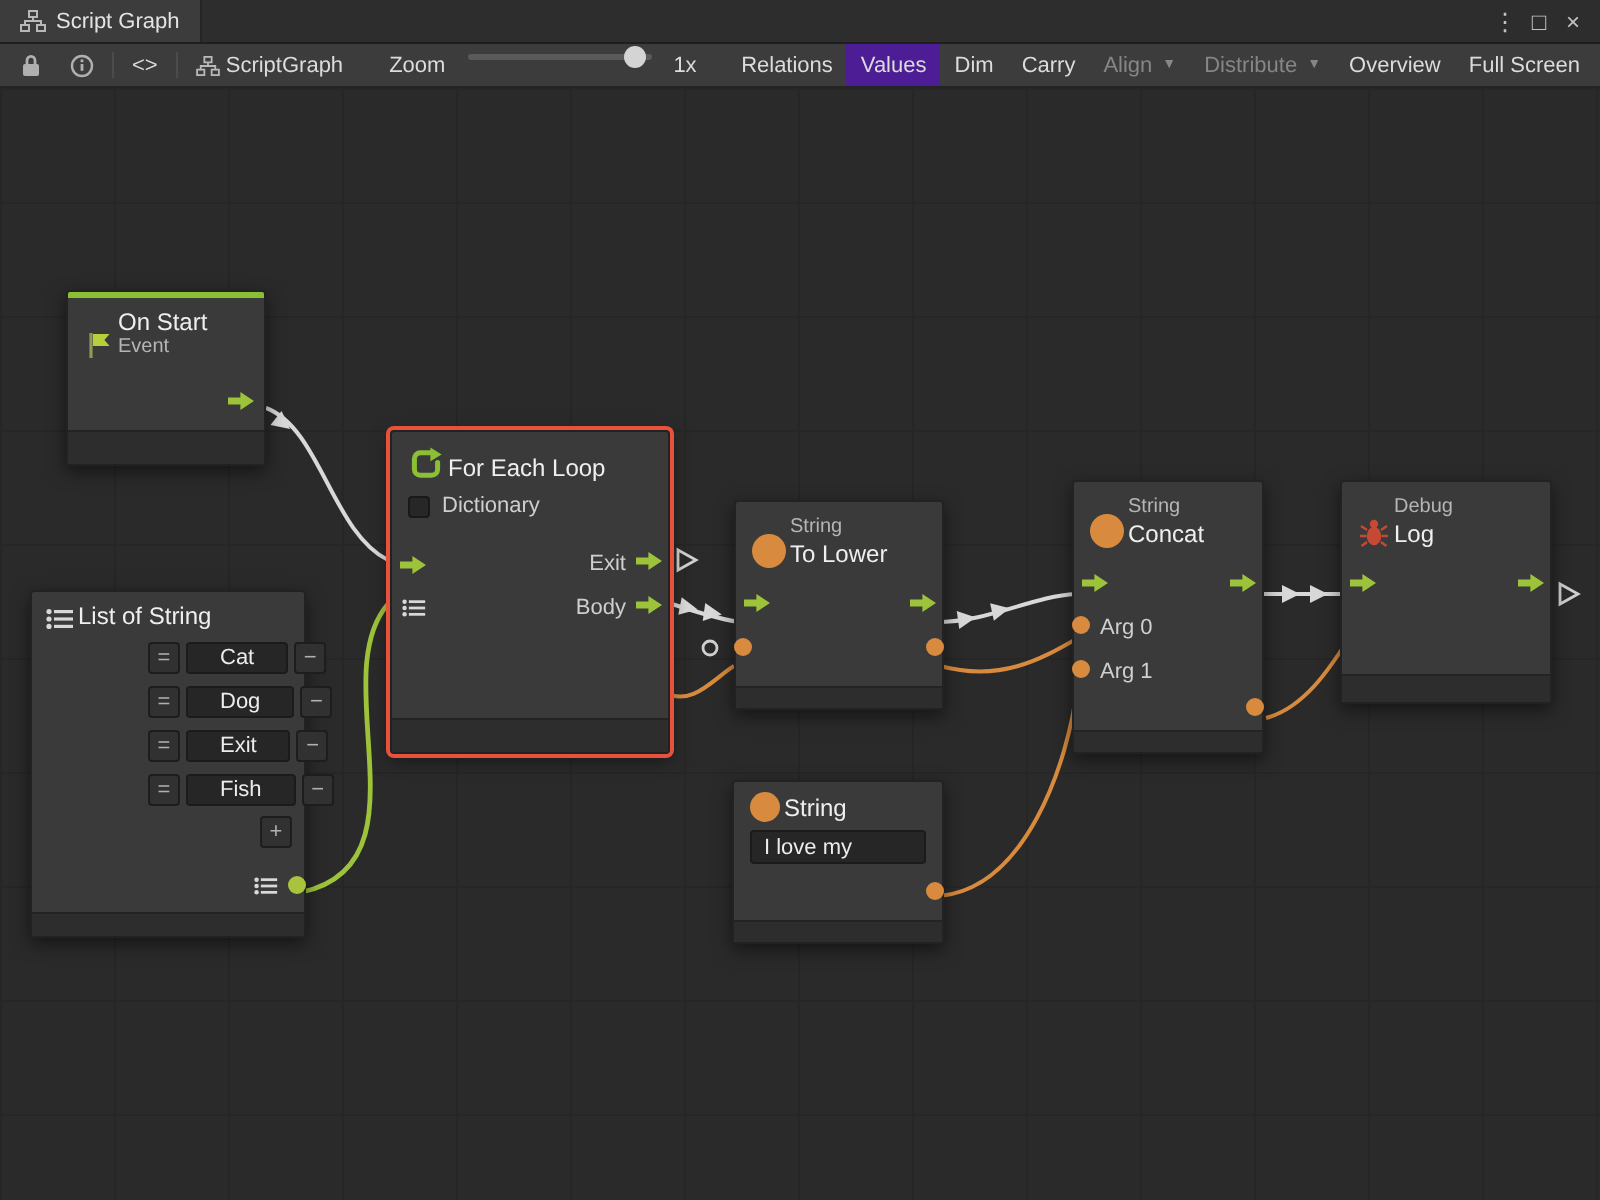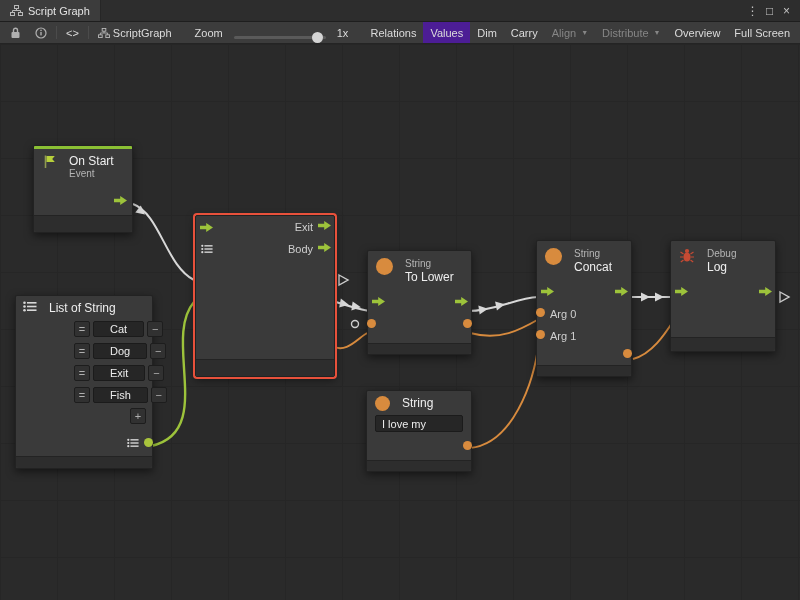--- a/index.html
+++ b/index.html
@@ -16,21 +16,21 @@
   .winctl span{width:17px;text-align:center;font-size:12px}
 
   
   .toolbar{height:22px;background:#3c3c3c;display:flex;align-items:center;color:#dcdcdc;
     font-size:11px;padding:0 3px;flex:0 0 auto;border-bottom:1px solid #242424}
   .tbtn{display:flex;align-items:center;gap:3px;padding:0 7px;height:100%;white-space:nowrap}
   .tbtn.active{background:#4c1d95}
   .tbtn.disabled{color:#868686}
   .tsep{width:1px;height:13px;background:#4b4b4b;margin:0 2px;flex:0 0 auto}
   .caret{font-size:7px;margin-left:2px}
-  .zoomwrap{display:flex;align-items:flex-end;margin-left:16px;gap:11px}
+  .zoomwrap{display:flex;align-items:flex-start;margin-left:16px;gap:11px}
   .slider{width:92px;height:3px;background:#5a5a5a;border-radius:2px;position:relative}
   .thumb{position:absolute;right:3px;top:-4px;width:11px;height:11px;border-radius:50%;background:#d4d4d4}
   .rightgrp{margin-left:auto;display:flex;height:100%}
 
   
   .canvas{position:relative;flex:1;background-color:#2a2a2a;overflow:hidden;
     background-image:linear-gradient(#262626 1px,transparent 1px),
                      linear-gradient(90deg,#262626 1px,transparent 1px);
     background-size:57px 57px}
   .wires{position:absolute;left:0;top:0}
@@ -38,21 +38,21 @@
   .wg{stroke:#9dc33b;stroke-width:2.4;fill:none}
   .wo{stroke:#d88b3e;stroke-width:2;fill:none}
   .af{fill:#d8d8d8}
   .ah{fill:none;stroke:#cfcfcf;stroke-width:1.4}
 
   
   .node{position:absolute;background:#3a3a3a;border:1px solid #222;border-radius:2px;
     box-shadow:0 3px 9px rgba(0,0,0,.5);color:#ddd;font-size:11px}
   .node.selected{box-shadow:0 0 0 2px #e8513b,0 3px 9px rgba(0,0,0,.5)}
   .estrip{height:3px;background:#8bc034;border-radius:1px 1px 0 0}
-  .nhead{display:flex;align-items:flex-start;gap:12px;padding:6px 8px 3px}
+  .nhead{display:flex;align-items:flex-end;gap:2px;padding:6px 8px 3px}
   .ntext{display:flex;flex-direction:column;line-height:1.18}
   .ttl{font-size:12px;color:#efefef}
   .cat{font-size:10px;color:#b5b5b5}
   .subrow{display:flex;align-items:center;gap:6px;padding:3px 8px 12px}
   .cbx{width:11px;height:11px;background:#272727;border:1px solid #191919;border-radius:2px;flex:0 0 auto}
   .prow{display:flex;align-items:center;justify-content:space-between;height:22px;padding:0 5px}
   .pport{display:flex;gap:5px}
   .lbl{color:#cfcfcf}
   .dot{width:9px;height:9px;border-radius:50%;flex:0 0 auto}
   .dot.orange{background:#d88b3e}
@@ -281,20 +281,33 @@
                 </g>
               </svg>
           </span>
           <span class="dot green edgeR"></span>
         </span>
       </div>
       <div class="nfoot" style="height:12px"></div>
     </div>
 
     <div class="node selected" style="left:195px;top:171px;width:140px;height:162px">
+      <div class="nhead" style="padding:7px 8px 3px">
+        <span class="nicon">
+          <svg width="18" height="18" viewBox="0 0 18 18">
+            <path d="M12.8 3.4H6.2A3 3 0 0 0 3.2 6.4v5.2a3 3 0 0 0 3 3h5.6a3 3 0 0 0 3-3V8.2" fill="none" stroke="#8bc034" stroke-width="2.5" stroke-linecap="round"></path>
+            <path d="M11.2 0.8 16.8 4.2 11.2 7.6Z" fill="#8bc034"></path>
+          </svg>
+        </span>
+        <div class="ttl">For Each Loop</div>
+      </div>
+      <div class="subrow">
+        <span class="cbx"></span>
+        <span class="lbl">Dictionary</span>
+      </div>
       <div class="prow">
         <span class="pport" style="margin-left:-1px">
           <svg width="13" height="9" viewBox="0 0 13 9">
               <path d="M0 2.7h6.2V0L13 4.5 6.2 9V6.3H0z" fill="#9dc33b"></path>
             </svg>
         </span>
         <span class="pport" style="margin-right:-2px">
           <span class="lbl">Exit</span>
           <svg width="13" height="9" viewBox="0 0 13 9">
               <path d="M0 2.7h6.2V0L13 4.5 6.2 9V6.3H0z" fill="#9dc33b"></path>

